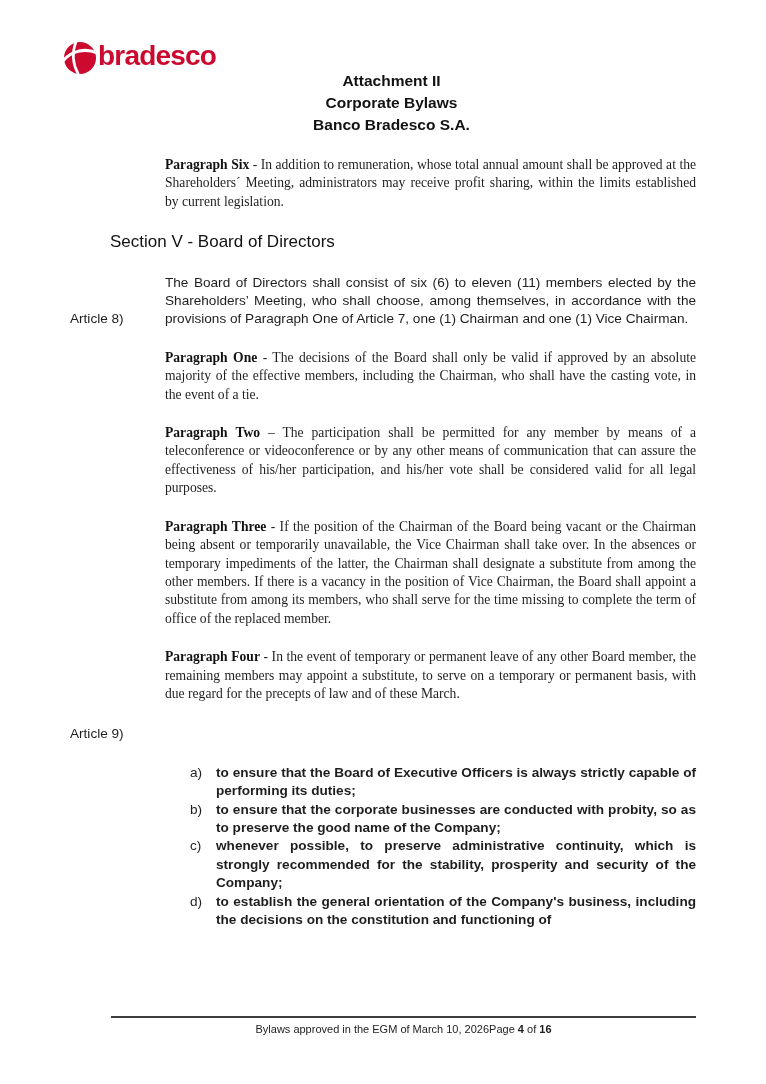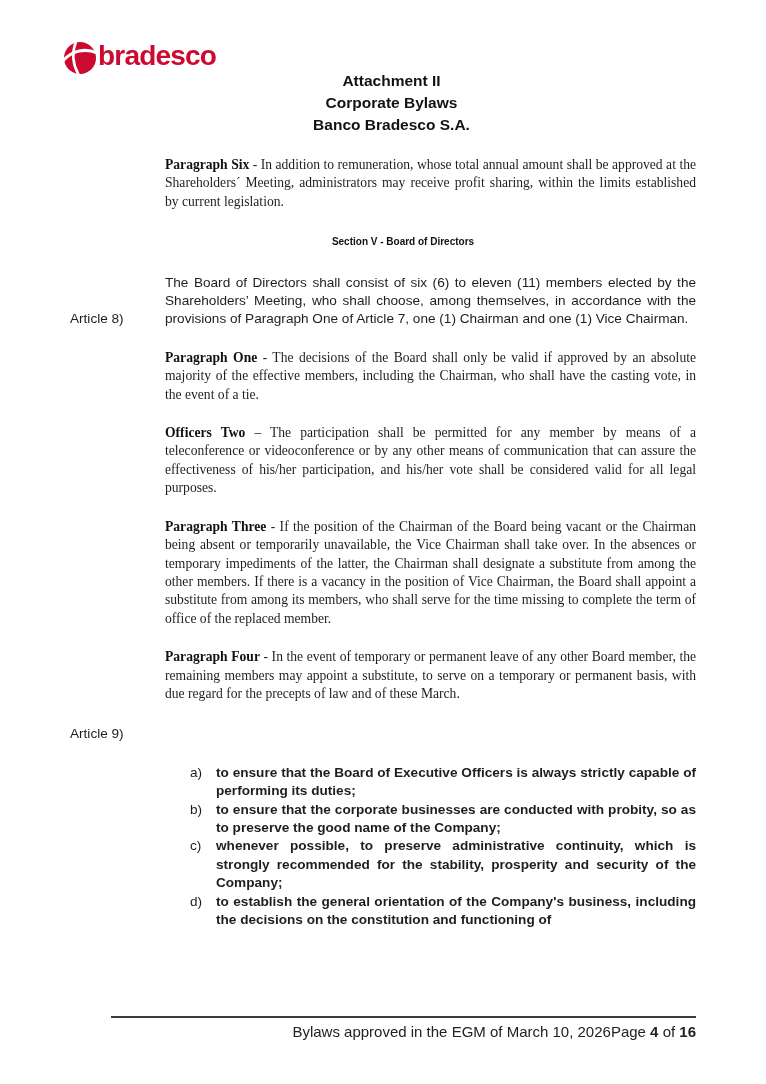--- a/index.html
+++ b/index.html
@@ -10,33 +10,33 @@
     background:#ffffff; overflow:hidden; color:#1e1e1e;
   }
   .logo { position:absolute; left:62px; top:40px; display:flex; }
   .logo-icon { width:36px; height:36px; display:block; }
   .logo-text { font-size:28px; font-weight:700; color:#CC092F; letter-spacing:-0.8px; }
   .doc-title { padding-top:70px; text-align:center; font-size:15.5px; font-weight:700; line-height:22px; color:#121212;padding-left:17px; }
   .content { margin:0 70px; font-size:13.6px; line-height:18.4px; }
   .indent { margin-left:95px;font-family:Liberation Serif, serif; }
   .para { margin-top:20px; text-align:justify; }
   .lead { font-weight:700; color:#111; }
-  .section-heading { margin-top:22px; padding-left:40px; text-align:center; font-size:10px; font-weight:700; color:#111; }
+  .section-heading { margin-top:22px; padding-left:40px; font-size:17px; font-weight:400; color:#111; }
   .article { display:flex; margin-top:22px;align-items:flex-end; }
   .article-label { flex:0 0 95px; }
   .article-text { flex:1; text-align:justify; }
   .list { margin-left:120px; margin-top:20px; }
   .list-item { display:flex; }
   .list-marker { flex:0 0 26px; }
   .list-text { flex:1; text-align:justify;font-weight:bold; }
   .footer {
     position:absolute; left:70px; right:70px; top:1016px;
     border-top:2px solid #3d3d3d; padding-top:5px;
-    display:flex; justify-content:flex-end;
-    font-size:15px; color:#222;margin-left:41px;
+    display:flex; justify-content:center;
+    font-size:11px; color:#222;margin-left:41px;
   }
   .footer b { font-weight:700; }
 </style>
 </head>
 <body>
 
 <div class="page">
 
   <div class="logo">
     <svg class="logo-icon" viewBox="0 0 36 36" aria-hidden="true">
@@ -59,21 +59,21 @@
 
     <h3 class="section-heading">Section V - Board of Directors</h3>
 
     <div class="article">
       <span class="article-label">Article 8)</span>
       <span class="article-text">The Board of Directors shall consist of six (6) to eleven (11) members elected by the Shareholders’ Meeting, who shall choose, among themselves, in accordance with the provisions of Paragraph One of Article 7, one (1) Chairman and one (1) Vice Chairman.</span>
     </div>
 
     <p class="para indent"><strong class="lead">Paragraph One</strong><span> - The decisions of the Board shall only be valid if approved by an absolute majority of the effective members, including the Chairman, who shall have the casting vote, in the event of a tie.</span></p>
 
-    <p class="para indent"><strong class="lead">Officers Two</strong><span> – The participation shall be permitted for any member by means of a teleconference or videoconference or by any other means of communication that can assure the effectiveness of his/her participation, and his/her vote shall be considered valid for all legal purposes.</span></p>
+    <p class="para indent"><strong class="lead">Paragraph Two</strong><span> – The participation shall be permitted for any member by means of a teleconference or videoconference or by any other means of communication that can assure the effectiveness of his/her participation, and his/her vote shall be considered valid for all legal purposes.</span></p>
 
     <p class="para indent"><strong class="lead">Paragraph Three</strong><span> - If the position of the Chairman of the Board being vacant or the Chairman being absent or temporarily unavailable, the Vice Chairman shall take over. In the absences or temporary impediments of the latter, the Chairman shall designate a substitute from among the other members. If there is a vacancy in the position of Vice Chairman, the Board shall appoint a substitute from among its members, who shall serve for the time missing to complete the term of office of the replaced member.</span></p>
 
     <p class="para indent"><strong class="lead">Paragraph Four</strong><span> - In the event of temporary or permanent leave of any other Board member, the remaining members may appoint a substitute, to serve on a temporary or permanent basis, with due regard for the precepts of law and of these March.</span></p>
 
     <div class="article">
       <span class="article-label">Article 9)</span>
     </div>
 
     <div class="list">

